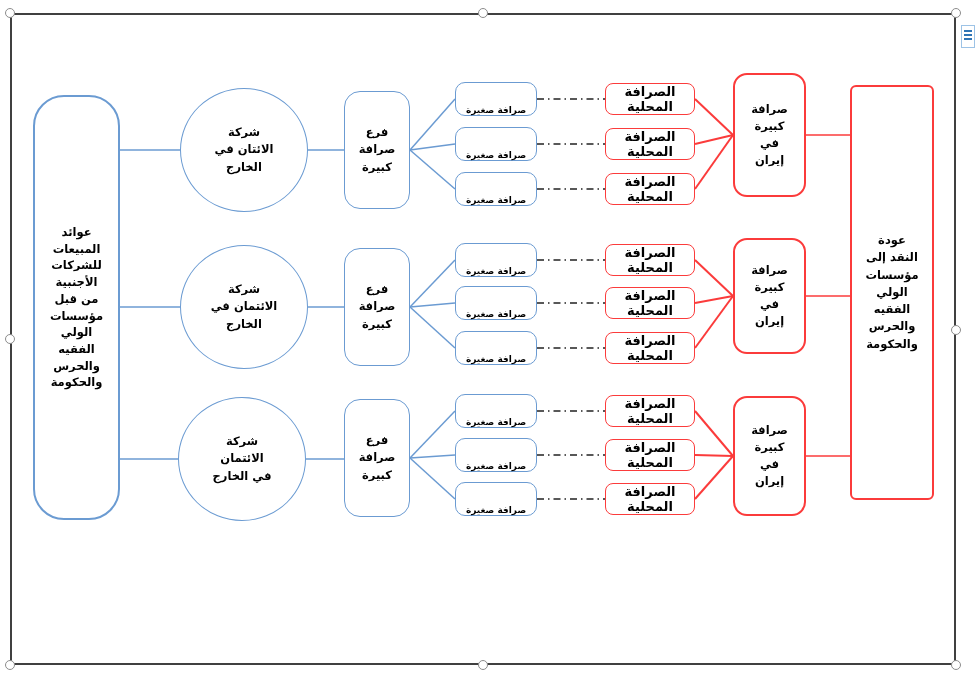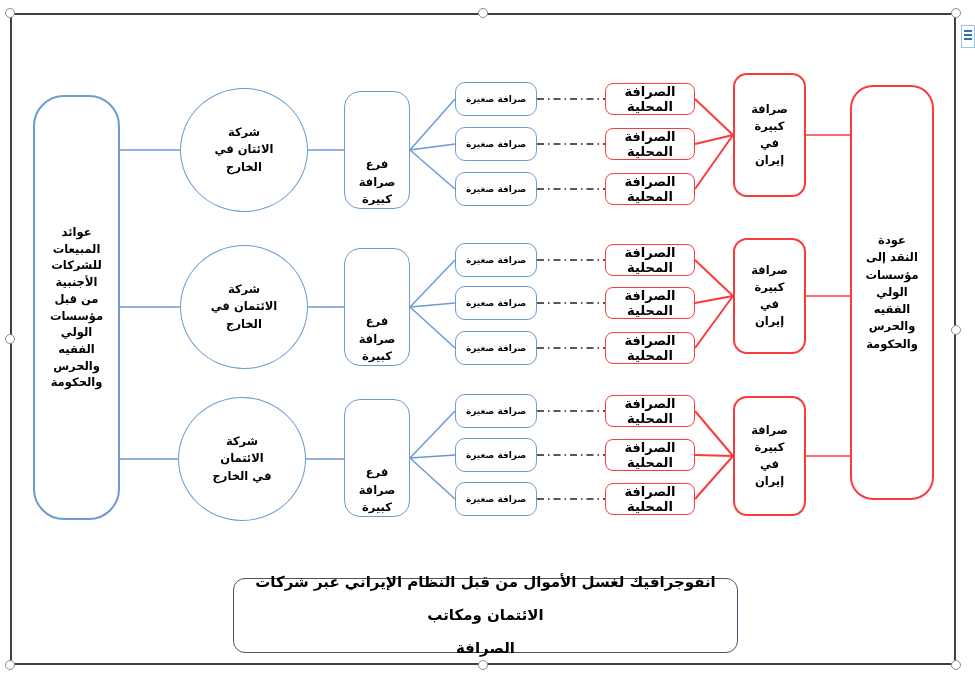--- a/index.html
+++ b/index.html
@@ -7,26 +7,26 @@
          font-family:"DejaVu Sans",sans-serif;}
   .canvas-border{position:absolute;left:10px;top:13px;width:946px;height:652px;
                  border:2px solid var(--canvas_border);box-sizing:border-box;background:transparent;}
   .connectors{position:absolute;left:0;top:0;width:975px;height:682px;pointer-events:none;}
   .shape{position:absolute;box-sizing:border-box;display:flex;align-items:center;justify-content:center;
          text-align:center;background:#fff;color:#000;font-weight:bold;direction:rtl;}
   .shape span{white-space:pre-line;display:block;}
   .blue{border:2px solid var(--blue);}
   .red{border:2px solid var(--red);}
   .leftbox{left:33px;top:95px;width:87px;height:425px;border-radius:31px;font-size:11.5px;line-height:1.45;}
-  .rightbox{left:850px;top:85px;width:84px;height:415px;border-radius:23px;font-size:11.5px;line-height:1.5;}
+  .rightbox{left:850px;top:85px;width:84px;height:415px;border-radius:6px;font-size:11.5px;line-height:1.5;}
   .circle{width:128px;height:124px;border-radius:50%;font-size:11.5px;line-height:1.5;border-width:1.5px;text-align:center;}
   .c1{left:180px;top:88px;} .c2{left:180px;top:245px;} .c3{left:178px;top:397px;}
-  .branch{left:344px;width:66px;height:118px;border-radius:16px;font-size:11.5px;line-height:1.5;border-width:1.5px;align-items:flex-end;}
+  .branch{left:344px;width:66px;height:118px;border-radius:16px;font-size:11.5px;line-height:1.5;border-width:1.5px;}
   .b1{top:91px;} .b2{top:248px;} .b3{top:399px;}
-  .smallbox{left:455px;width:82px;height:34px;border-radius:10px;font-size:9px;border-width:1.5px;}
+  .smallbox{left:455px;width:82px;height:34px;border-radius:10px;font-size:9px;border-width:1.5px;align-items:flex-end;}
   .localbox{left:605px;width:90px;height:32px;border-radius:8px;font-size:13px;border-width:1.5px;}
   .bigbox{left:733px;width:73px;border-radius:14px;font-size:11.5px;line-height:1.5;}
   .bb1{top:73px;height:124px;} .bb2{top:238px;height:116px;} .bb3{top:396px;height:120px;}
   .titlebox{left:233px;top:578px;width:505px;height:75px;border:1.5px solid var(--title_border);
             border-radius:12px;font-size:15px;line-height:2.2;font-weight:bold;}
   .handle{position:absolute;width:10px;height:10px;border-radius:50%;background:#fff;
           border:1.5px solid var(--handle_border);box-sizing:border-box;z-index:5;}
   .layout-opts{position:absolute;left:961px;top:25px;width:14px;height:23px;background:#fff;
                border:1px solid #9dc3e6;box-sizing:border-box;z-index:5;padding:2px 1px;}
   .layout-opts i{display:block;height:2px;margin:2px 1px;background:#2e74b5;}
@@ -204,24 +204,20 @@
   <div class="shape red rightbox">
     <span>عودة
 النقد إلى
 مؤسسات
 الولي
 الفقيه
 والحرس
 والحكومة</span>
   </div>
 
-  <div class="shape titlebox">
-    <span>انفوجرافيك لغسل الأموال من قبل النظام الإيراني عبر شركات الائتمان ومكاتب
-الصرافة</span>
-  </div>
 
   <div class="handle" style="left:5px;top:8px;"></div>
   <div class="handle" style="left:478px;top:8px;"></div>
   <div class="handle" style="left:951px;top:8px;"></div>
   <div class="handle" style="left:5px;top:334px;"></div>
   <div class="handle" style="left:951px;top:325px;"></div>
   <div class="handle" style="left:5px;top:660px;"></div>
   <div class="handle" style="left:478px;top:660px;"></div>
   <div class="handle" style="left:951px;top:660px;"></div>
 

